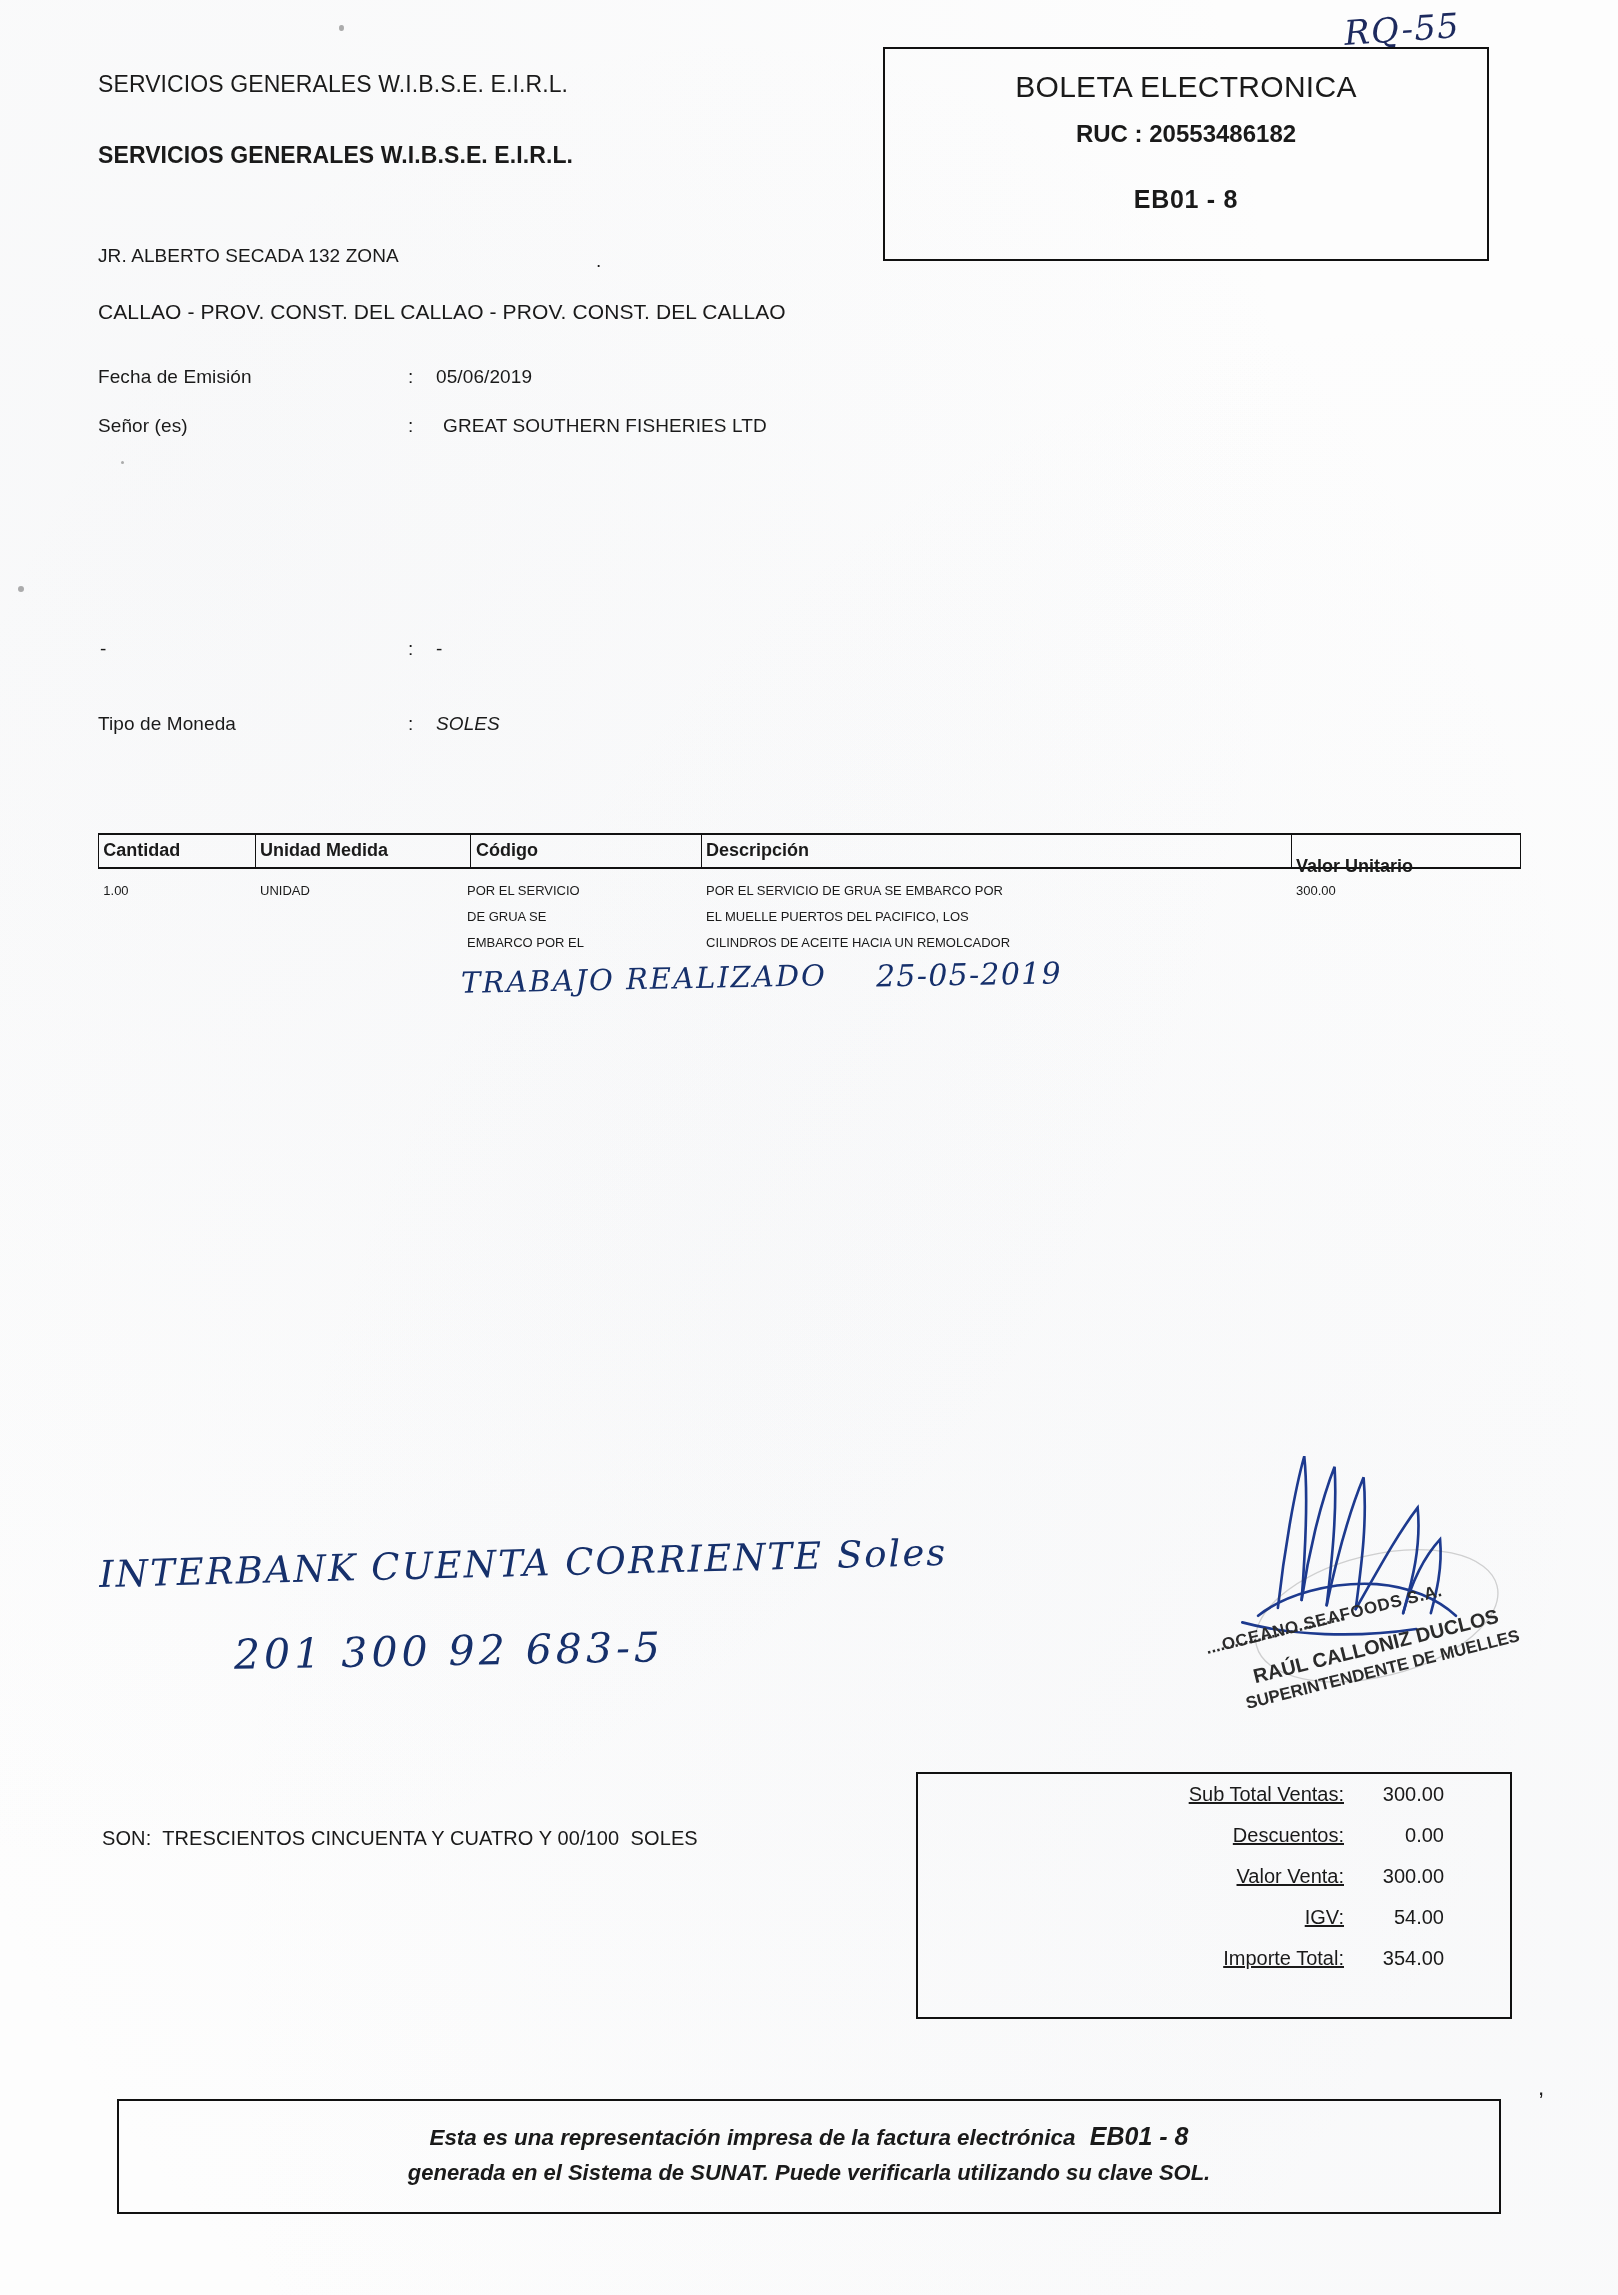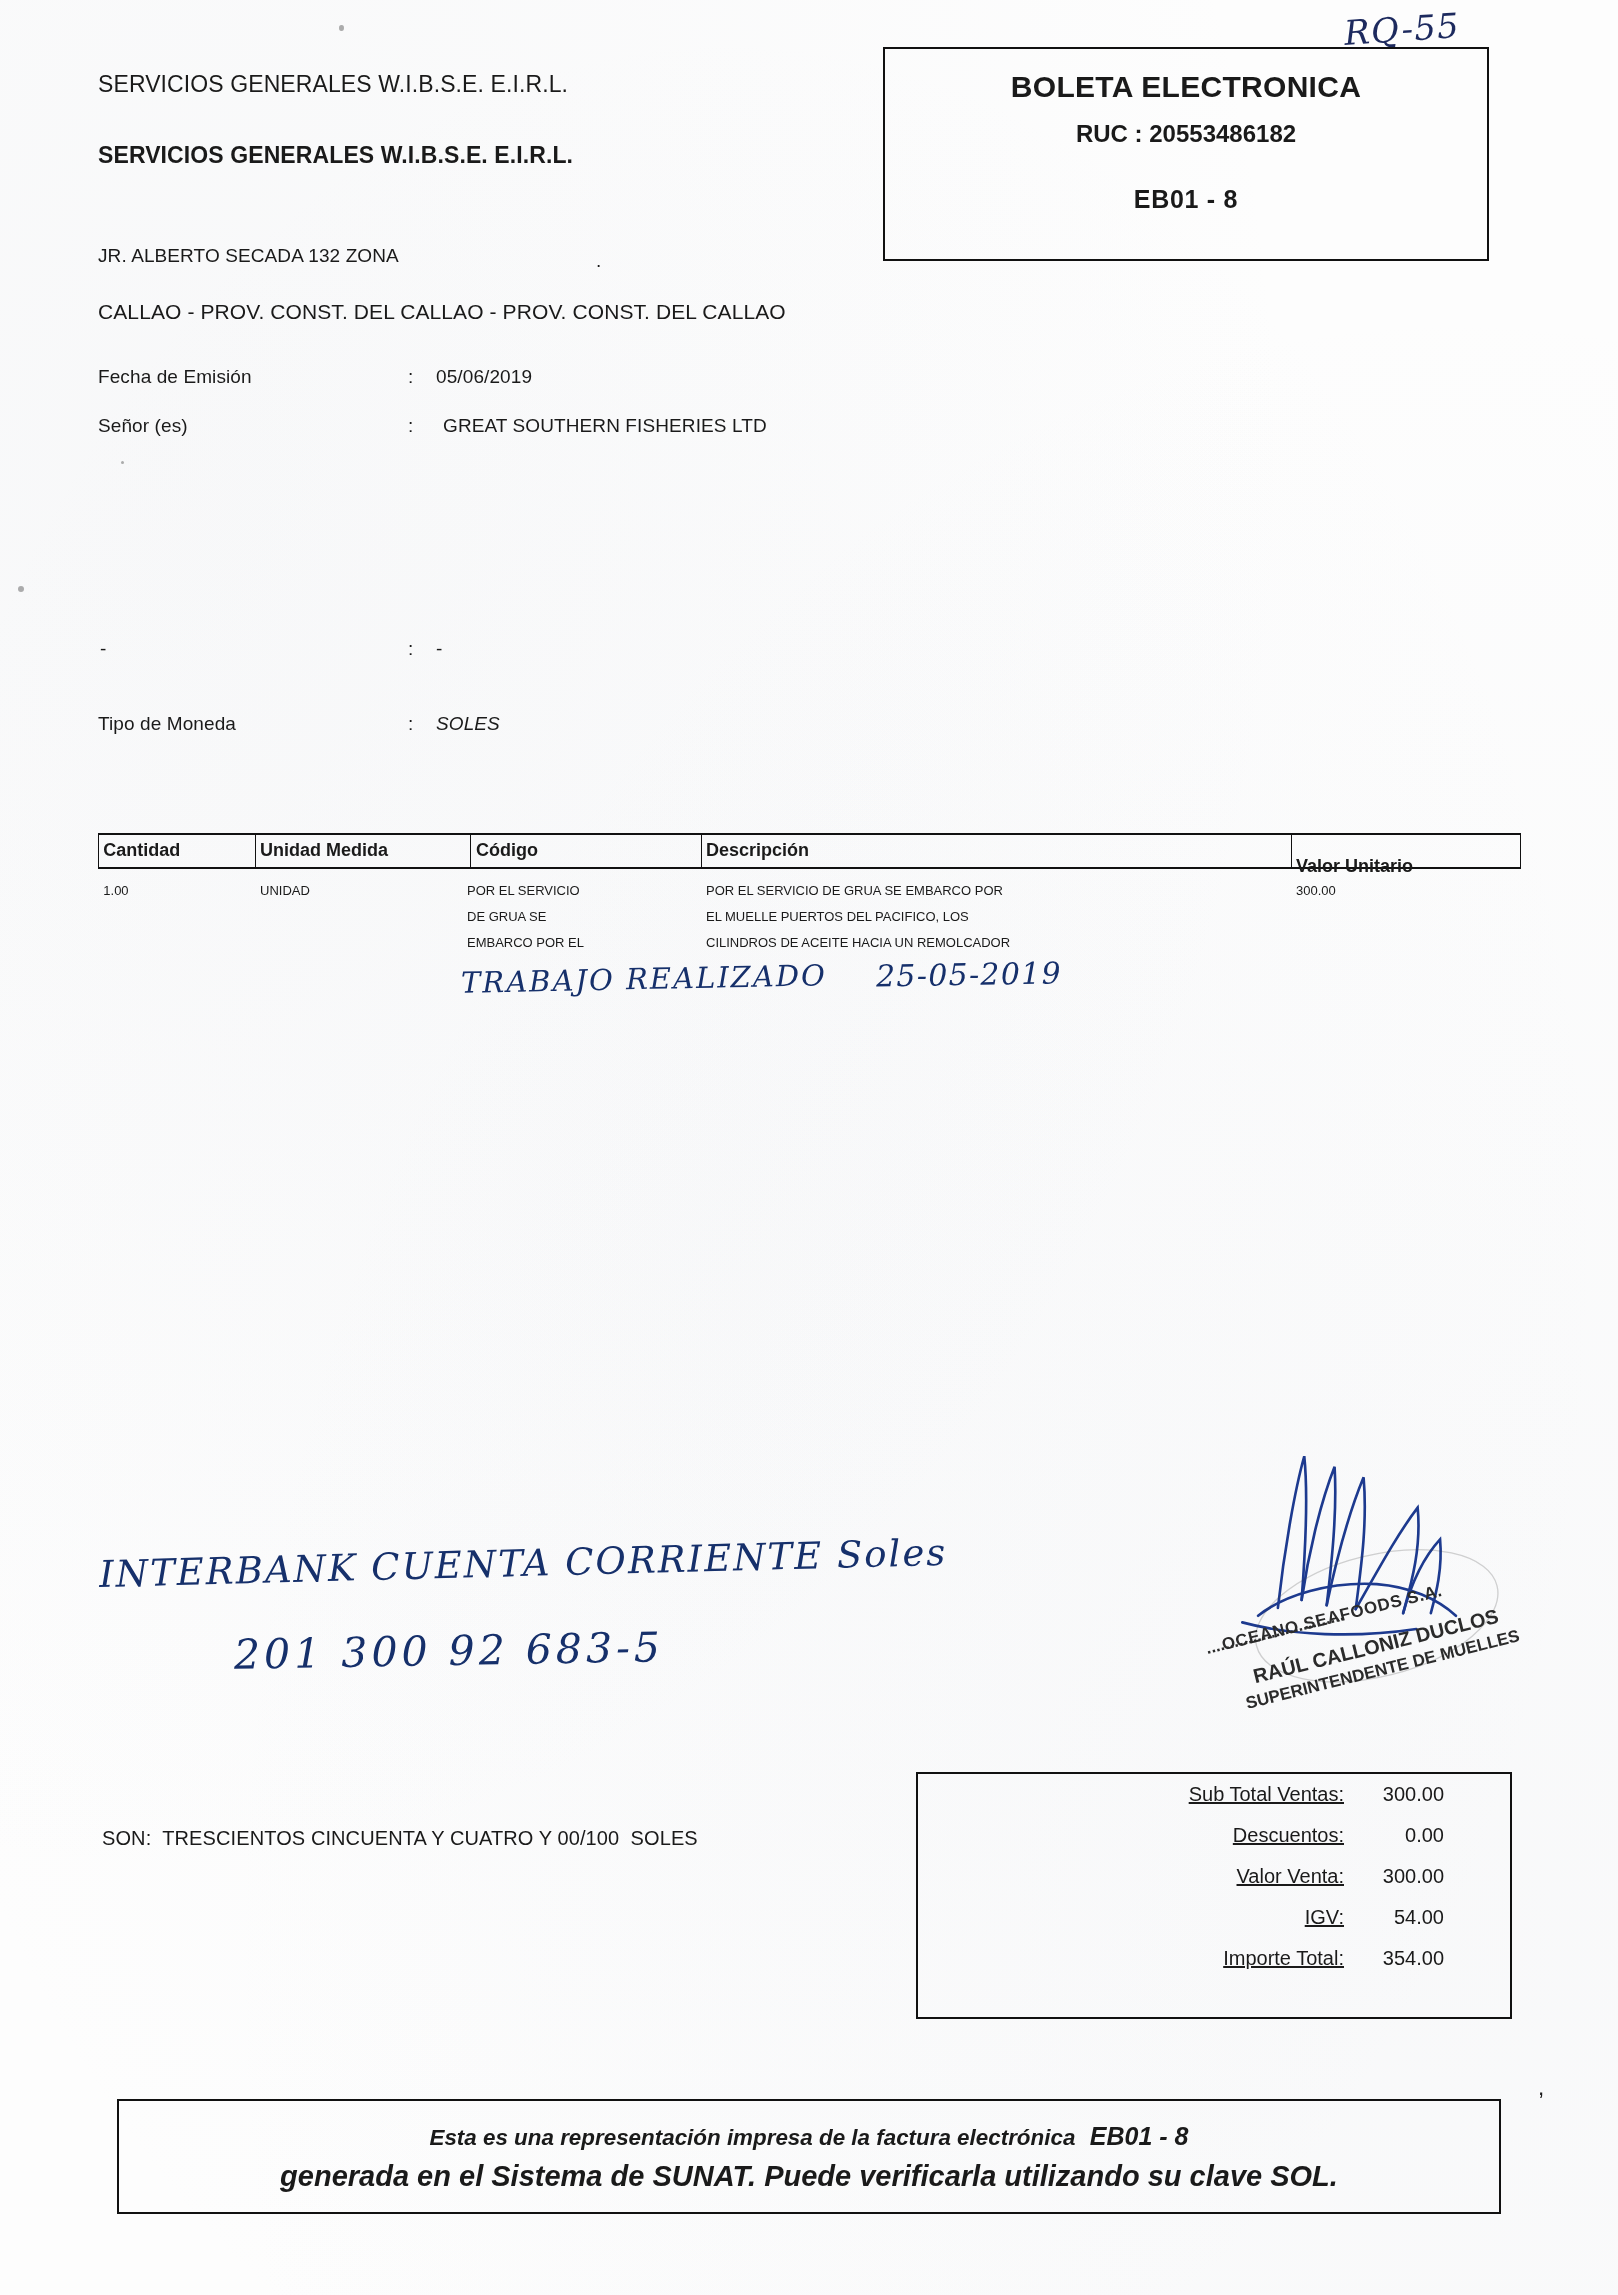--- a/index.html
+++ b/index.html
@@ -40,21 +40,21 @@
   #address-dot    { left: 596px; top: 250px; font-size: 19px; }
   #district-line  { left: 98px; top: 300px; font-size: 21px; }
 
   
   #doc-box {
     left: 883px; top: 47px; width: 606px; height: 214px;
     border: 2px solid #111;
     box-sizing: border-box;
     text-align: center;
   }
-  #doc-title { margin-top: 21px; font-size: 30px; font-weight: bold; letter-spacing: 0.3px; }
+  #doc-title { margin-top: 21px; font-size: 30px; font-weight: normal; letter-spacing: 0.3px; }
   #doc-ruc   { margin-top: 16px; font-size: 24px; font-weight: bold; }
   #doc-serie { margin-top: 37px; font-size: 25px; font-weight: bold; letter-spacing: 0.7px; }
 
   
   #hand-code {
     left: 1344px; top: 9.2px;
     font-family: "DejaVu Serif", serif;
     font-size: 34px;
     color: #1d2a5e;
     font-style: italic;
@@ -197,21 +197,21 @@
   #footer-box {
     left: 117px; top: 2061px; width: 1384px; height: 115px;
     border: 2px solid #111;
     box-sizing: border-box;
     text-align: center;
     font-style: italic;
     font-weight: bold;
     margin-top: 38px;
   }
   #footer-l1 { margin-top: 21px; font-size: 22.4px; }
-  #footer-l2 { margin-top: 9.2px; font-size: 29px; }
+  #footer-l2 { margin-top: 9.2px; font-size: 22px; }
   #footer-serie { font-size: 25px; margin-left: 14.5px; }
   #footer-comma { left: 1538px; top: 2075px; font-size: 22.4px; }
 
   .speck { position: absolute; background: #6b6b6b; border-radius: 50%; opacity: .55; }
 </style>
 </head>
 <body>
 
 <div id="page">
 

